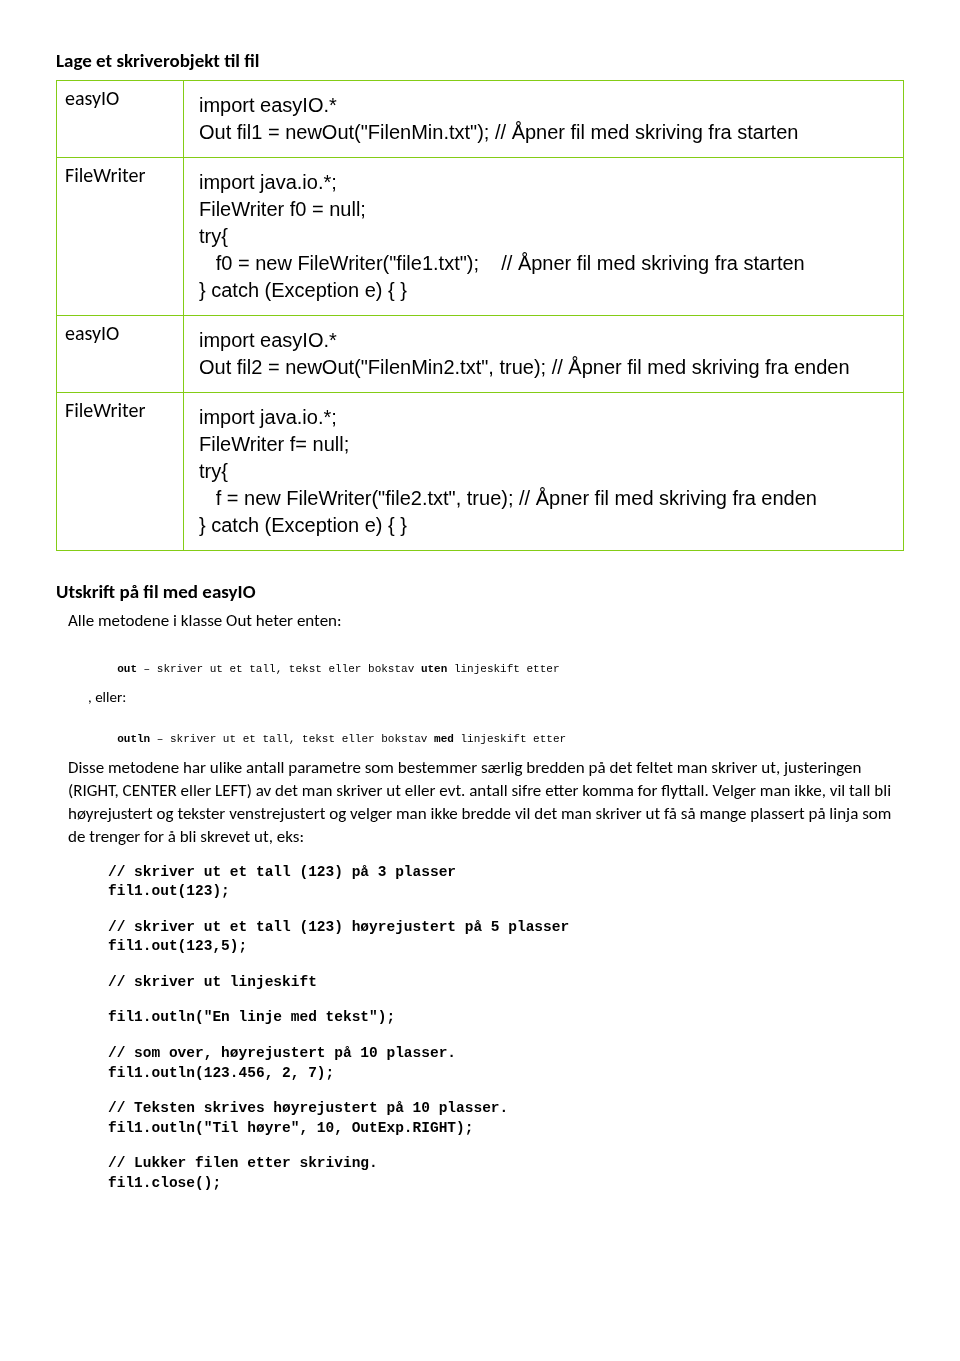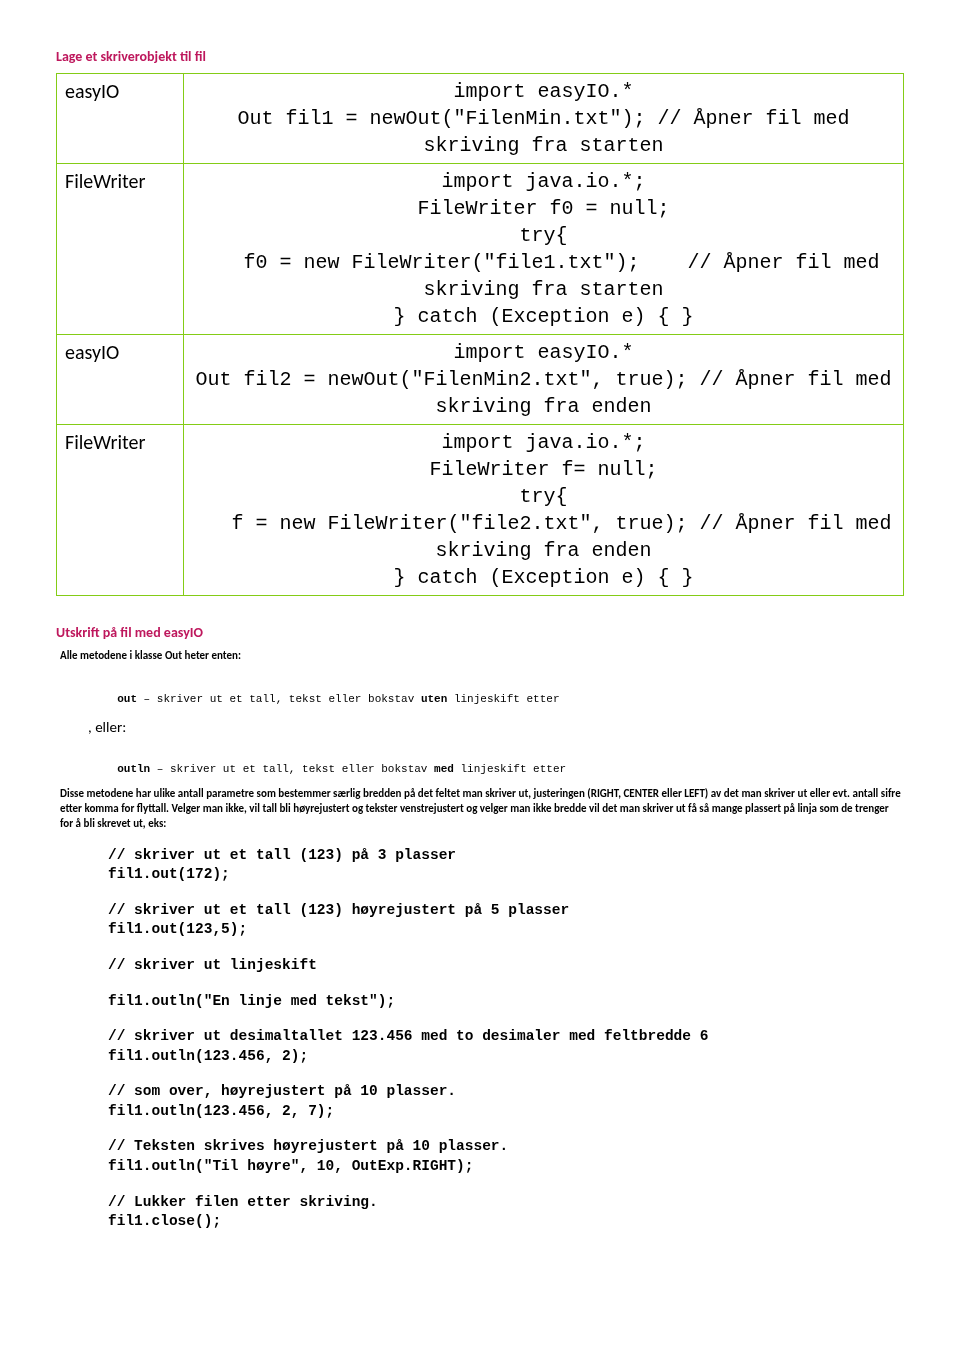--- a/index.html
+++ b/index.html
@@ -7,50 +7,48 @@
     font-size: 15px;
     color: #000;
     background: #fff;
     margin: 0;
     padding: 48px 56px;
     width: 960px;
     box-sizing: border-box;
     line-height: 1.35;
   }
   h2.section-title {
-    color: #be185d;
-    font-size: 14px;
+    color: #000000;
+    font-size: 19px;
     font-weight: bold;
     margin: 0 0 6px 0;
   }
   table.codebox {
     border-collapse: collapse;
     width: 100%;
     margin-bottom: 28px;
   }
   table.codebox td {
     border: 1px solid #84cc16;
     padding: 4px 8px;
     vertical-align: top;
     font-size: 20px;
   }
   table.codebox td.label {
     width: 110px;
   }
   .code-pre {
     white-space: pre-wrap;
-    font-family: Liberation Mono, monospace;
-    margin: 0;
+    font-family: Liberation Sans, sans-serif;
+    margin: 7px;
     line-height: 1.35;
-    text-align: center;
   }
   .body-text {
-    font-size: 11px;
-    margin: 6px 0 14px 4px;
-    font-weight: bold;
+    font-size: 17px;
+    margin: 6px 0 14px 12px;
   }
   .mono-block {
     font-family: Liberation Mono, monospace;
     font-size: 11px;
     white-space: pre-wrap;
     margin: 10px 0 10px 48px;
     line-height: 1.35;
   }
   .mono-block .bold { font-weight: bold; }
   .code-examples {
@@ -119,35 +117,31 @@
 
 <div class="mono-block">
   <span class="bold">outln</span><span> – skriver ut et tall, tekst eller bokstav </span><span class="bold">med</span><span> linjeskift etter</span>
 </div>
 
 <div class="body-text">Disse metodene har ulike antall parametre som bestemmer særlig bredden på det feltet man skriver ut, justeringen (RIGHT, CENTER eller LEFT) av det man skriver ut eller evt. antall sifre etter komma for flyttall. Velger man ikke, vil tall bli høyrejustert og tekster venstrejustert og velger man ikke bredde vil det man skriver ut få så mange plassert på linja som de trenger for å bli skrevet ut, eks:</div>
 
 <div class="code-examples">
   <div class="code-group">
     <div class="cmt">// skriver ut et tall (123) på 3 plasser</div>
-    <div class="stmt">fil1.out(172);</div>
+    <div class="stmt">fil1.out(123);</div>
   </div>
   <div class="code-group">
     <div class="cmt">// skriver ut et tall (123) høyrejustert på 5 plasser</div>
     <div class="stmt">fil1.out(123,5);</div>
   </div>
   <div class="code-group">
     <div class="cmt">// skriver ut linjeskift</div>
   </div>
   <div class="code-group">
     <div class="stmt">fil1.outln("En linje med tekst");</div>
-  </div>
-  <div class="code-group">
-    <div class="cmt">// skriver ut desimaltallet 123.456 med to desimaler med feltbredde 6</div>
-    <div class="stmt">fil1.outln(123.456, 2);</div>
   </div>
   <div class="code-group">
     <div class="cmt">// som over, høyrejustert på 10 plasser.</div>
     <div class="stmt">fil1.outln(123.456, 2, 7);</div>
   </div>
   <div class="code-group">
     <div class="cmt">// Teksten skrives høyrejustert på 10 plasser.</div>
     <div class="stmt">fil1.outln("Til høyre", 10, OutExp.RIGHT);</div>
   </div>
   <div class="code-group">

